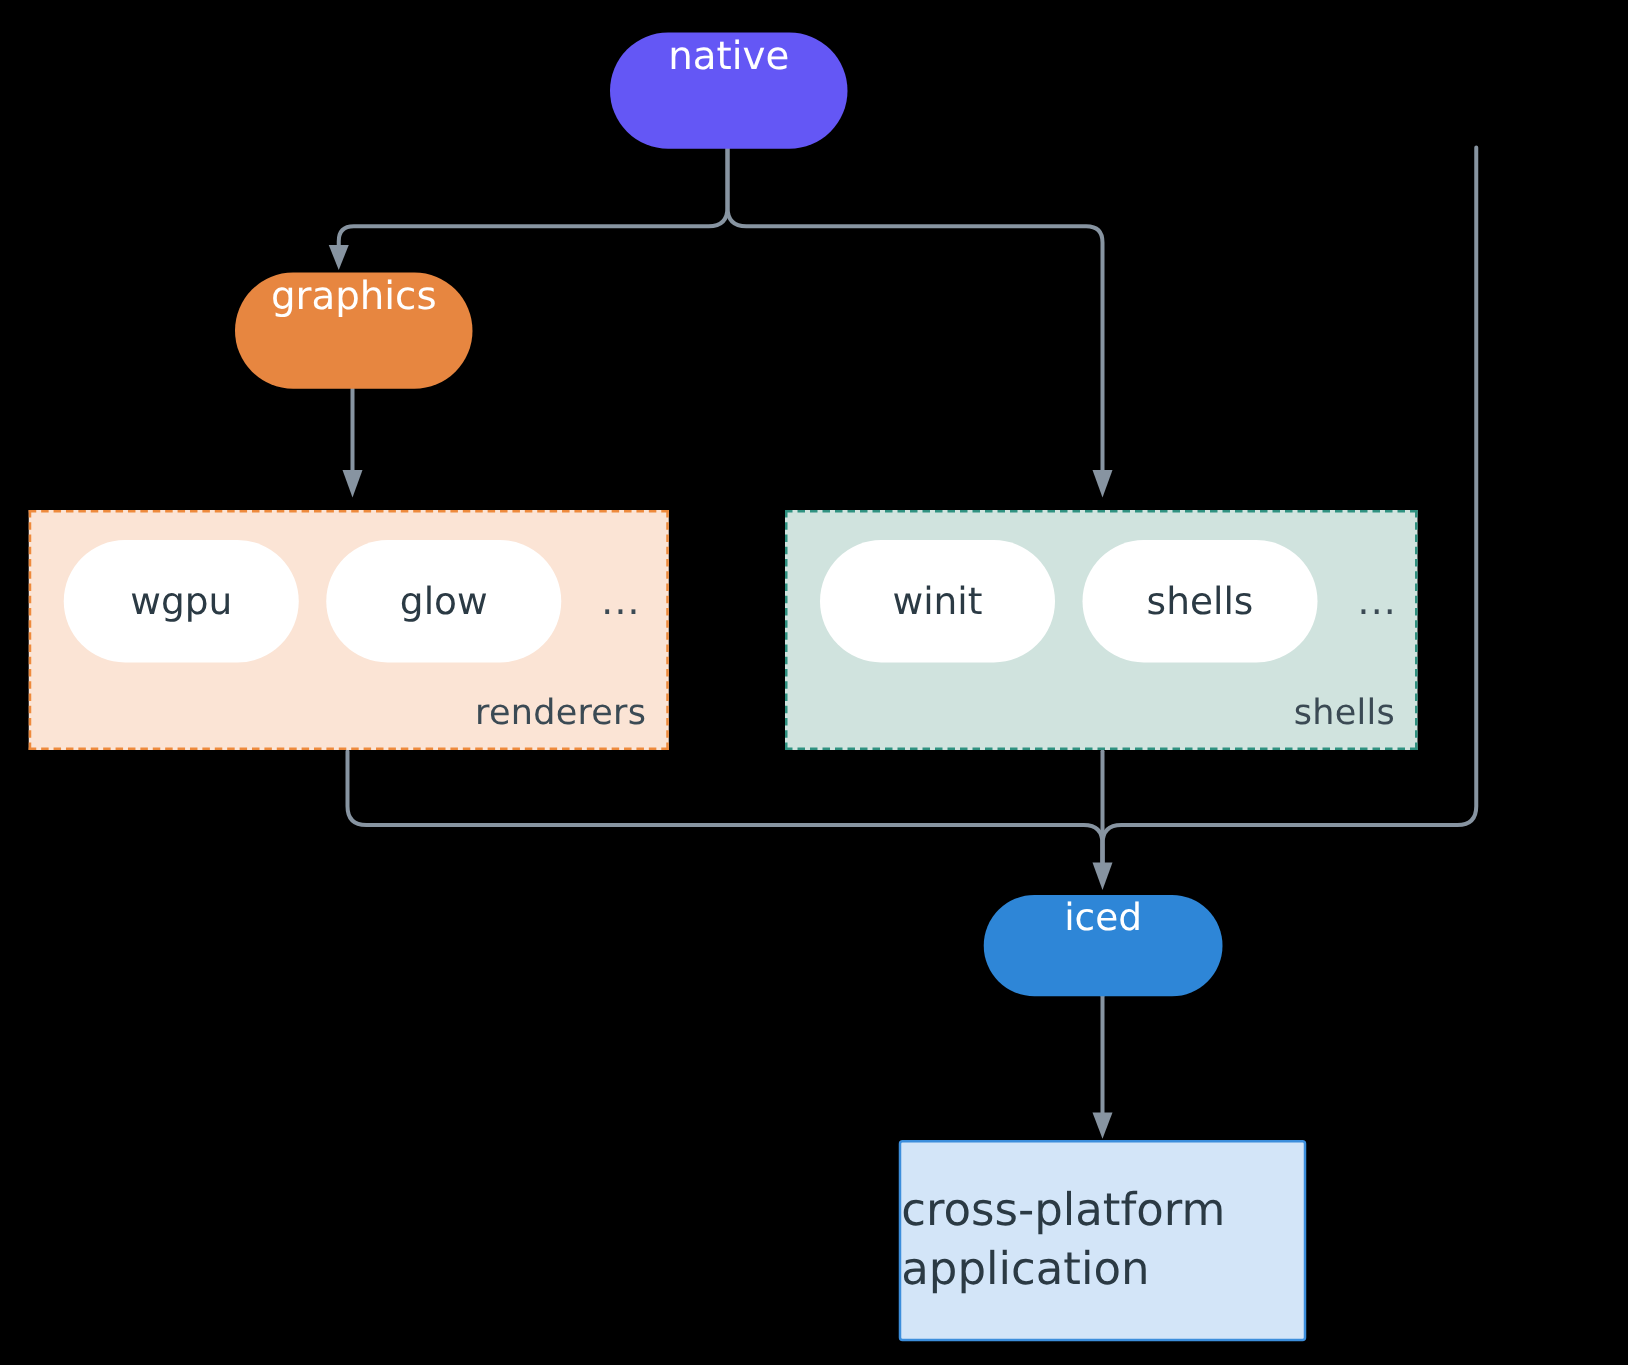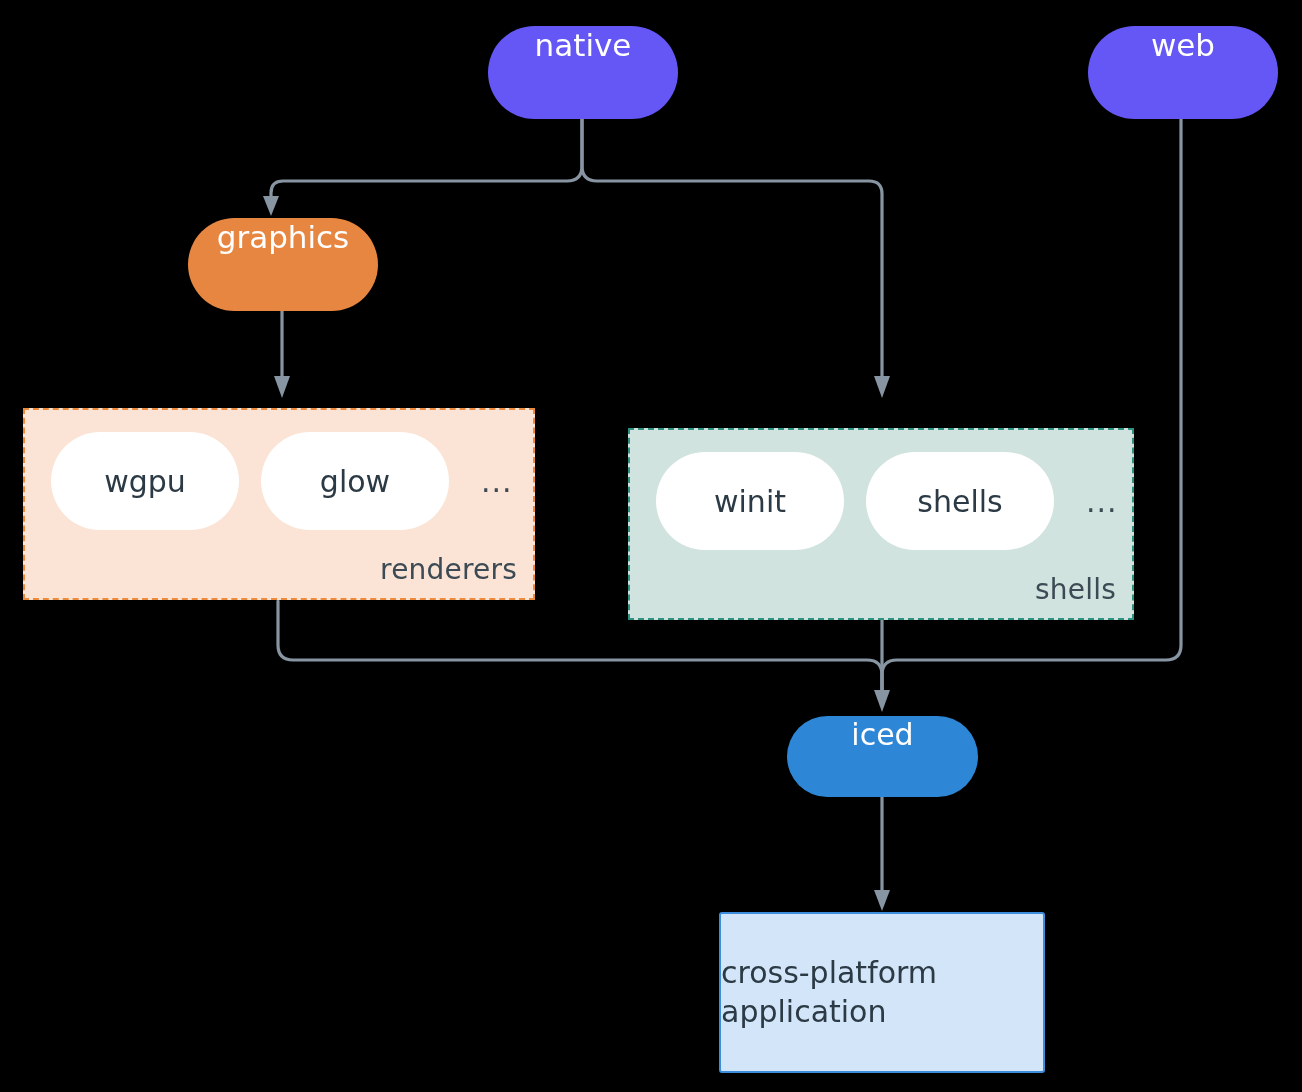--- a/index.html
+++ b/index.html
@@ -68,21 +68,21 @@
     height: 81px;
     left: 787px;
     top: 716px;
   }
 
   .node-app {
     background: #D3E5F8;
     color: #2B3A44;
     border: 2px solid #3C8EDC;
     border-radius: 3px;
-    font-size: 30px;
+    font-size: 36px;
     width: 326px;
     height: 161px;
     left: 719px;
     top: 912px;
     flex-direction: column;
   }
   .node-app .line { display: block; }
 
   .group {
     position: absolute;
@@ -97,21 +97,20 @@
     background: #FBE4D5;
     border: 2px dashed #EE8A3C;
   }
   .group-shells {
     left: 628px;
     top: 408px;
     width: 506px;
     height: 192px;
     background: #D0E3DE;
     border: 2px dashed #2F9180;
-    margin-top: 20px;
   }
   .group-label {
     position: absolute;
     right: 16px;
     bottom: 12px;
     font-size: 28px;
     color: #3B4A54;
     letter-spacing: 0.2px;
   }
   .leaf-row {
@@ -175,23 +174,20 @@
     <polygon class="arrow-head" points="882,712 874,690 890,690"></polygon>
 
     <path class="edge-path" d="M 882 797 L 882 890"></path>
     <polygon class="arrow-head" points="882,911 874,890 890,890"></polygon>
   </svg>
 
   <div class="node pill node-native">
     <span>native</span>
   </div>
 
-  <div class="node pill node-web">
-    <span>web</span>
-  </div>
 
   <div class="node pill node-graphics">
     <span>graphics</span>
   </div>
 
   <div class="group group-renderers">
     <div class="leaf-row">
       <div class="leaf">
         <span>wgpu</span>
       </div>

